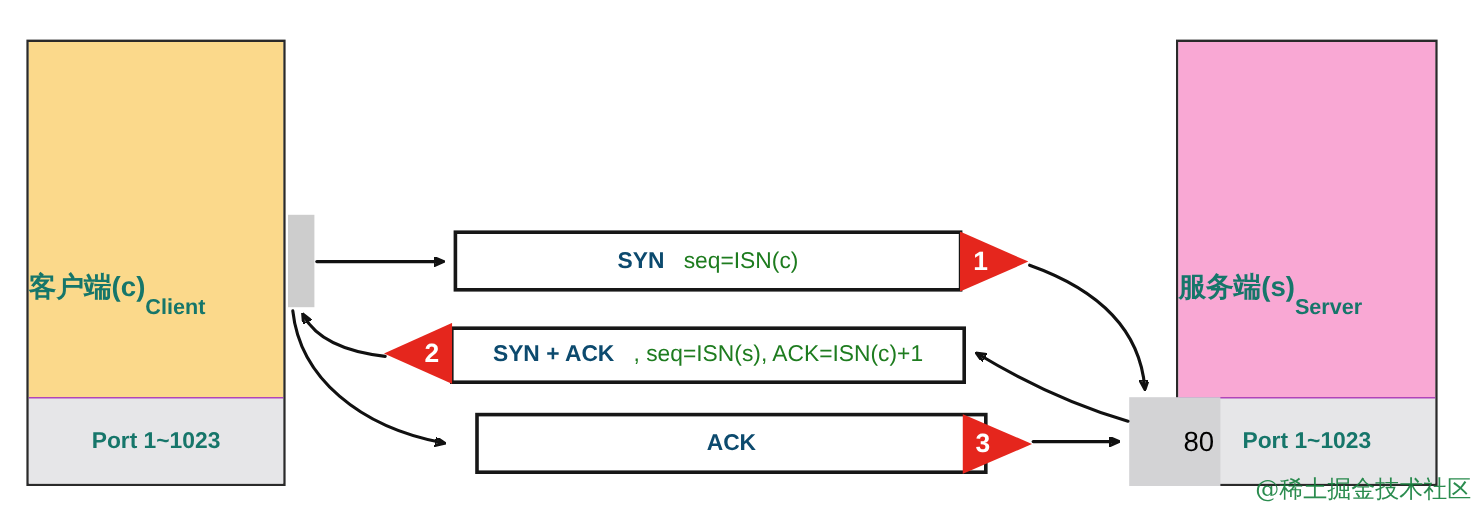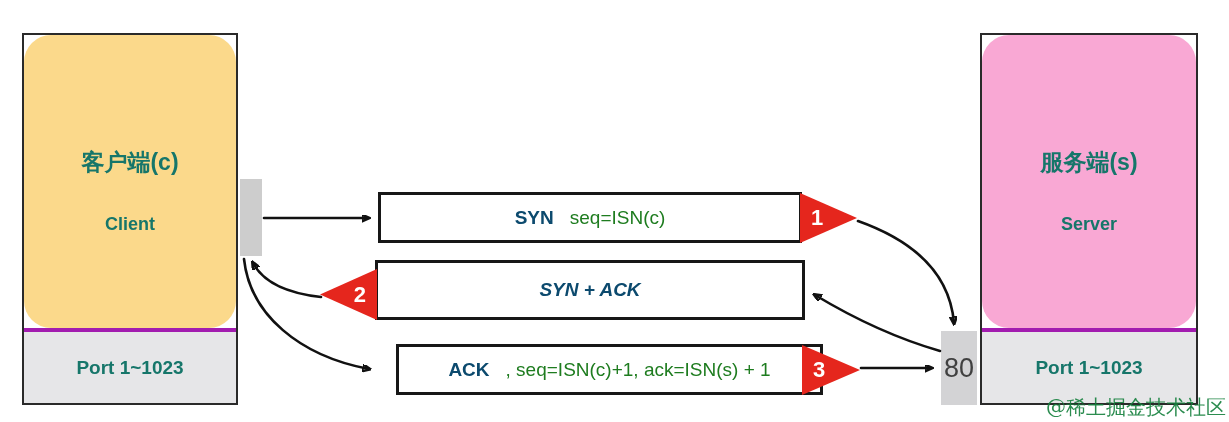--- a/index.html
+++ b/index.html
@@ -4,38 +4,38 @@
 <style>
   html,body{margin:0;padding:0;background:#ffffff;}
   #canvas{
     position:relative;width:1229px;height:422px;background:#ffffff;
     font-family:"Liberation Sans","DejaVu Sans",sans-serif;overflow:hidden;
   }
   
   .host{position:absolute;top:33px;height:372px;border:2px solid #2a2a2a;box-sizing:border-box;display:flex;flex-direction:column;}
   .host-client{left:22px;width:216px;}
   .host-server{left:980px;width:218px;}
-  .host-main{flex:1;display:flex;flex-direction:column;align-items:center;justify-content:flex-start;padding-top:112px;box-sizing:border-box;border-radius:27px;}
+  .host-main{flex:1;display:flex;flex-direction:row;align-items:center;justify-content:flex-start;padding-top:112px;box-sizing:border-box;}
   .host-client .host-main{background:#FBD98B;}
   .host-server .host-main{background:#f9a8d4;}
   .host-title{font-size:23px;font-weight:bold;color:#16766A;line-height:30px;}
   .host-subtitle{font-size:18px;font-weight:bold;color:#16766A;line-height:26px;margin-top:34px;}
-  .host-port{height:71px;background:#E6E6E8;border-top:4px solid #a21caf;display:flex;align-items:center;justify-content:center;}
+  .host-port{height:71px;background:#E6E6E8;border-top:1px solid #a21caf;display:flex;align-items:center;justify-content:center;}
   .host-port-label{font-size:19px;font-weight:bold;color:#16766A;}
   
   .client-tab{position:absolute;left:240px;top:179px;width:22px;height:77px;background:#CDCDCD;}
   .server-port80{position:absolute;left:941px;top:331px;width:36px;height:74px;background:#D3D3D5;
-    display:flex;align-items:center;justify-content:center;font-size:27px;color:#404040;}
+    display:flex;align-items:center;justify-content:center;font-size:23px;color:#000000;padding-left:40px;}
   
   .msg{position:absolute;height:51px;background:#ffffff;border:3px solid #171717;box-sizing:border-box;
     display:flex;align-items:center;justify-content:center;font-size:19px;white-space:nowrap;}
   .msg-flag{color:#0c4a6e;font-weight:bold;}
   .msg-detail{color:#1E7C1F;padding-left:16px;}
   #msg1{left:378px;top:192px;width:424px;}
-  #msg2{left:375px;top:260px;width:430px;height:60px;font-style:italic;}
+  #msg2{left:375px;top:272px;width:430px;height:48px;}
   #msg3{left:396px;top:344px;width:427px;}
   
   .tri{position:absolute;background:#E5261D;display:flex;align-items:center;
     color:#ffffff;font-weight:bold;font-size:22px;}
   .tri-right{clip-path:polygon(0 0,100% 50%,0 100%);justify-content:flex-start;padding-left:11px;box-sizing:border-box;}
   .tri-left{clip-path:polygon(100% 0,0 50%,100% 100%);justify-content:flex-end;padding-right:11px;box-sizing:border-box;}
   #tri1{left:800px;top:193px;width:57px;height:50px;}
   #tri2{left:320px;top:269px;width:57px;height:51px;}
   #tri3{left:802px;top:345px;width:58px;height:50px;}
   
@@ -76,28 +76,28 @@
   <div class="msg" id="msg1">
     <span class="msg-flag">SYN</span>
       <span class="msg-detail"> seq=ISN(c)</span>
   </div>
   <div class="tri tri-right" id="tri1">
     <span>1</span>
   </div>
 
   <div class="msg" id="msg2">
     <span class="msg-flag">SYN + ACK</span>
+      <span class="msg-detail"> , seq=ISN(s),  ACK=ISN(c)+1</span>
   </div>
   <div class="tri tri-left" id="tri2">
     <span>2</span>
   </div>
 
   <div class="msg" id="msg3">
     <span class="msg-flag">ACK</span>
-      <span class="msg-detail">, seq=ISN(c)+1, ack=ISN(s) + 1</span>
   </div>
   <div class="tri tri-right" id="tri3">
     <span>3</span>
   </div>
 
   <svg id="arrows" viewBox="0 0 1229 422" xmlns="http://www.w3.org/2000/svg">
     <defs>
       <marker id="ah" markerWidth="9" markerHeight="8" refX="6.5" refY="3.5" orient="auto" markerUnits="userSpaceOnUse">
         <path d="M0,0 L8,3.5 L0,7 Z" fill="#111111" stroke="none"></path>
       </marker>

